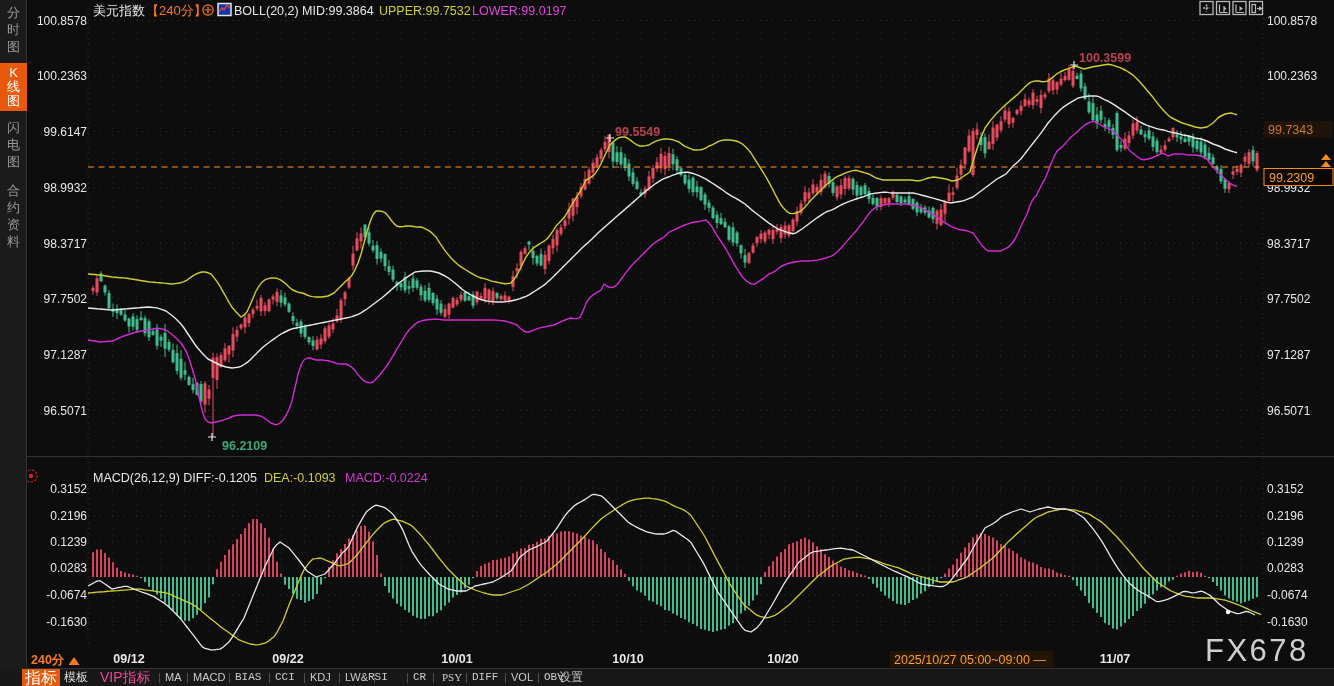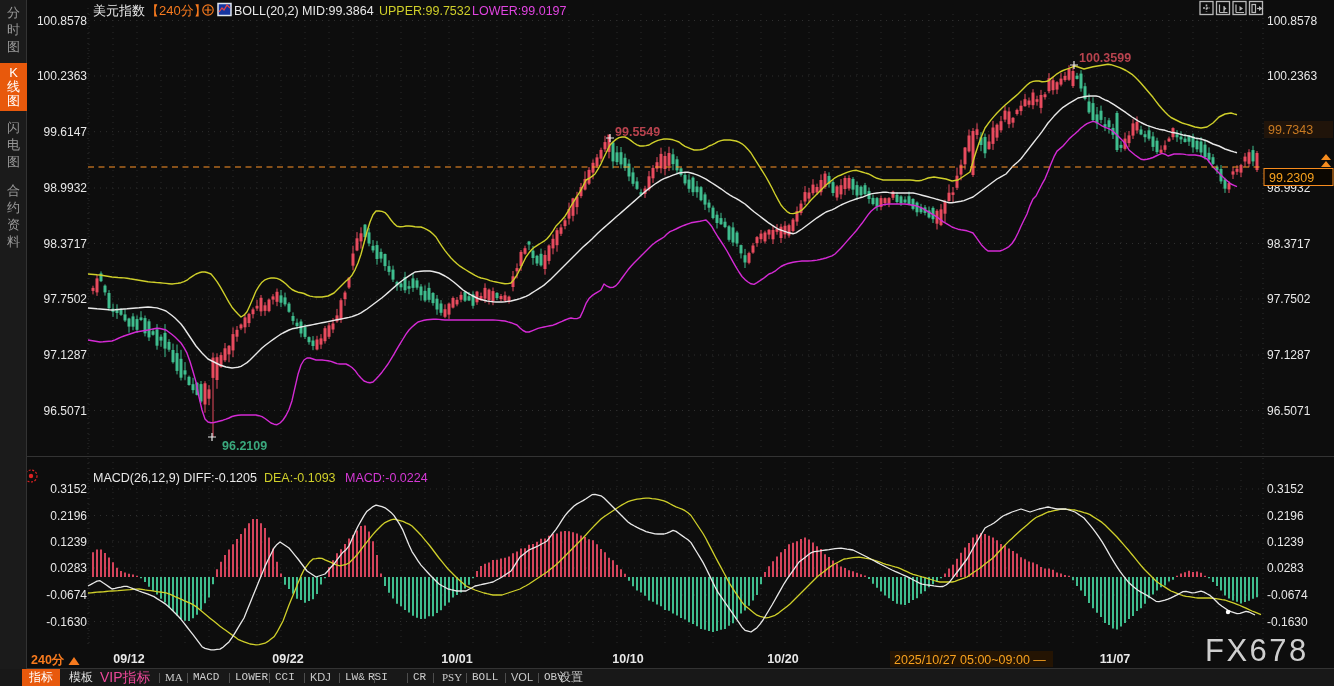--- a/index.html
+++ b/index.html
@@ -714,41 +714,41 @@
       <div>图</div>
     </div>
  <div class="vtab" style="margin-top:4px">
       <div>合</div>
       <div>约</div>
       <div>资</div>
       <div>料</div>
     </div>
 </div>
 <div id="toolbar">
- <span class="tb" style="left:22px;width:38px;background:#e8590c;color:#fff;text-align:center;font-size:12px">指标</span>
- <span class="tb" style="left:64px;width:34px;text-align:center;font-size:12px;color:#ddd">模板</span>
+ <span class="tb" style="left:22px;width:38px;background:#e8590c;color:#fff;text-align:center;font-size:16px">指标</span>
+ <span class="tb" style="left:64px;width:34px;font-size:12px;color:#ddd">模板</span>
  <span class="tb" style="left:100px;color:#ec4899;font-size:14px">VIP指标</span>
- <span class="tb" style="left:165px;font-family:Liberation Serif, serif">MA</span>
+ <span class="tb" style="left:165px;font-family:Liberation Sans, sans-serif">MA</span>
  <span class="tb" style="left:158px;color:#555">|</span>
- <span class="tb" style="left:193px;font-family:Liberation Mono, monospace">MACD</span>
+ <span class="tb" style="left:193px;font-family:Liberation Sans, sans-serif">MACD</span>
  <span class="tb" style="left:186px;color:#555">|</span>
- <span class="tb" style="left:235px;font-family:'Liberation Mono',monospace">LOWER</span>
+ <span class="tb" style="left:235px;font-family:'Liberation Mono',monospace">BIAS</span>
  <span class="tb" style="left:228px;color:#555">|</span>
  <span class="tb" style="left:275px;font-family:Liberation Mono, monospace">CCI</span>
  <span class="tb" style="left:268px;color:#555">|</span>
  <span class="tb" style="left:310px;font-family:Liberation Sans, sans-serif">KDJ</span>
  <span class="tb" style="left:303px;color:#555">|</span>
- <span class="tb" style="left:345px;font-family:Liberation Mono, monospace">LW&amp;</span>
+ <span class="tb" style="left:345px;font-family:Liberation Sans, sans-serif">LW&amp;</span>
  <span class="tb" style="left:338px;color:#555">|</span>
  <span class="tb" style="left:368px;font-family:'Liberation Mono',monospace">RSI</span>
  <span class="tb" style="left:373px;color:#555">|</span>
  <span class="tb" style="left:413px;font-family:'Liberation Mono',monospace">CR</span>
  <span class="tb" style="left:406px;color:#555">|</span>
  <span class="tb" style="left:442px;font-family:Liberation Serif, serif">PSY</span>
  <span class="tb" style="left:432px;color:#555">|</span>
- <span class="tb" style="left:472px;font-family:'Liberation Mono',monospace">BOLL</span>
+ <span class="tb" style="left:472px;font-family:'Liberation Mono',monospace">DIFF</span>
  <span class="tb" style="left:465px;color:#555">|</span>
  <span class="tb" style="left:511px;font-family:Liberation Sans, sans-serif">VOL</span>
  <span class="tb" style="left:504px;color:#555">|</span>
  <span class="tb" style="left:544px;font-family:'Liberation Mono',monospace">OBV</span>
  <span class="tb" style="left:537px;color:#555">|</span>
  <span class="tb" style="left:559px;font-size:12px">设置</span>
  <span class="tb" style="left:572px;color:#555">|</span>
 </div>
 </body></html>

